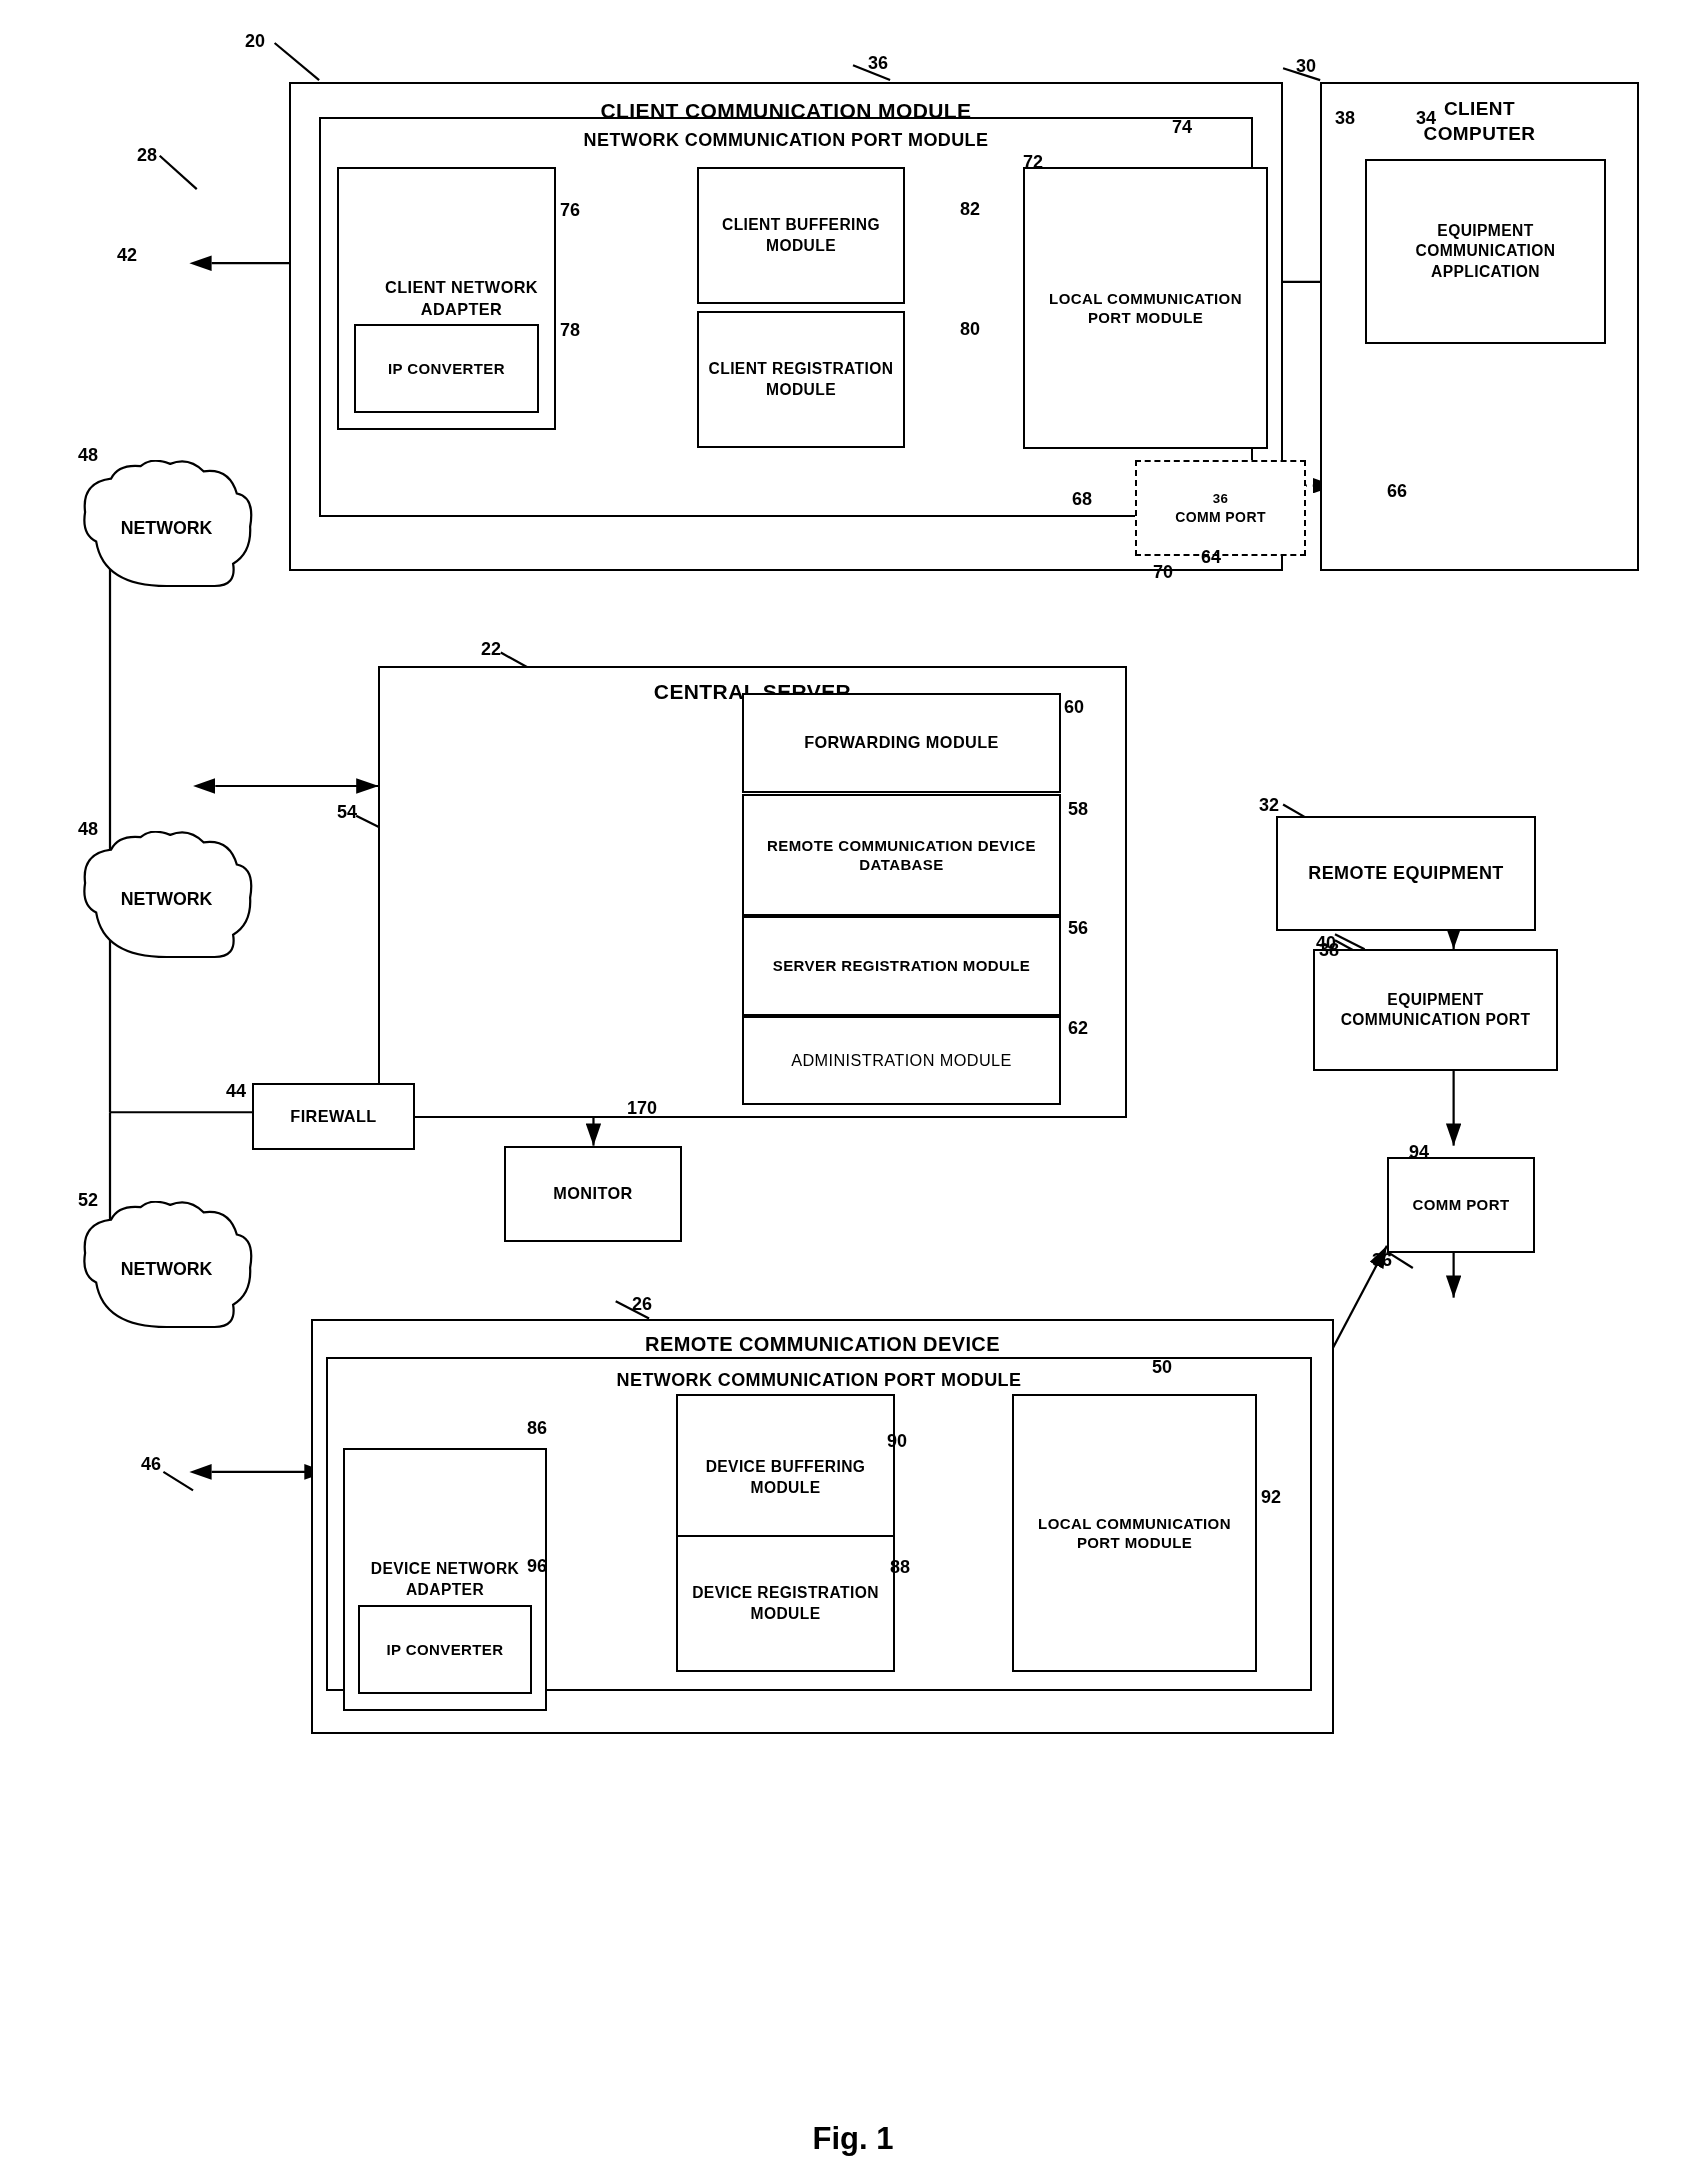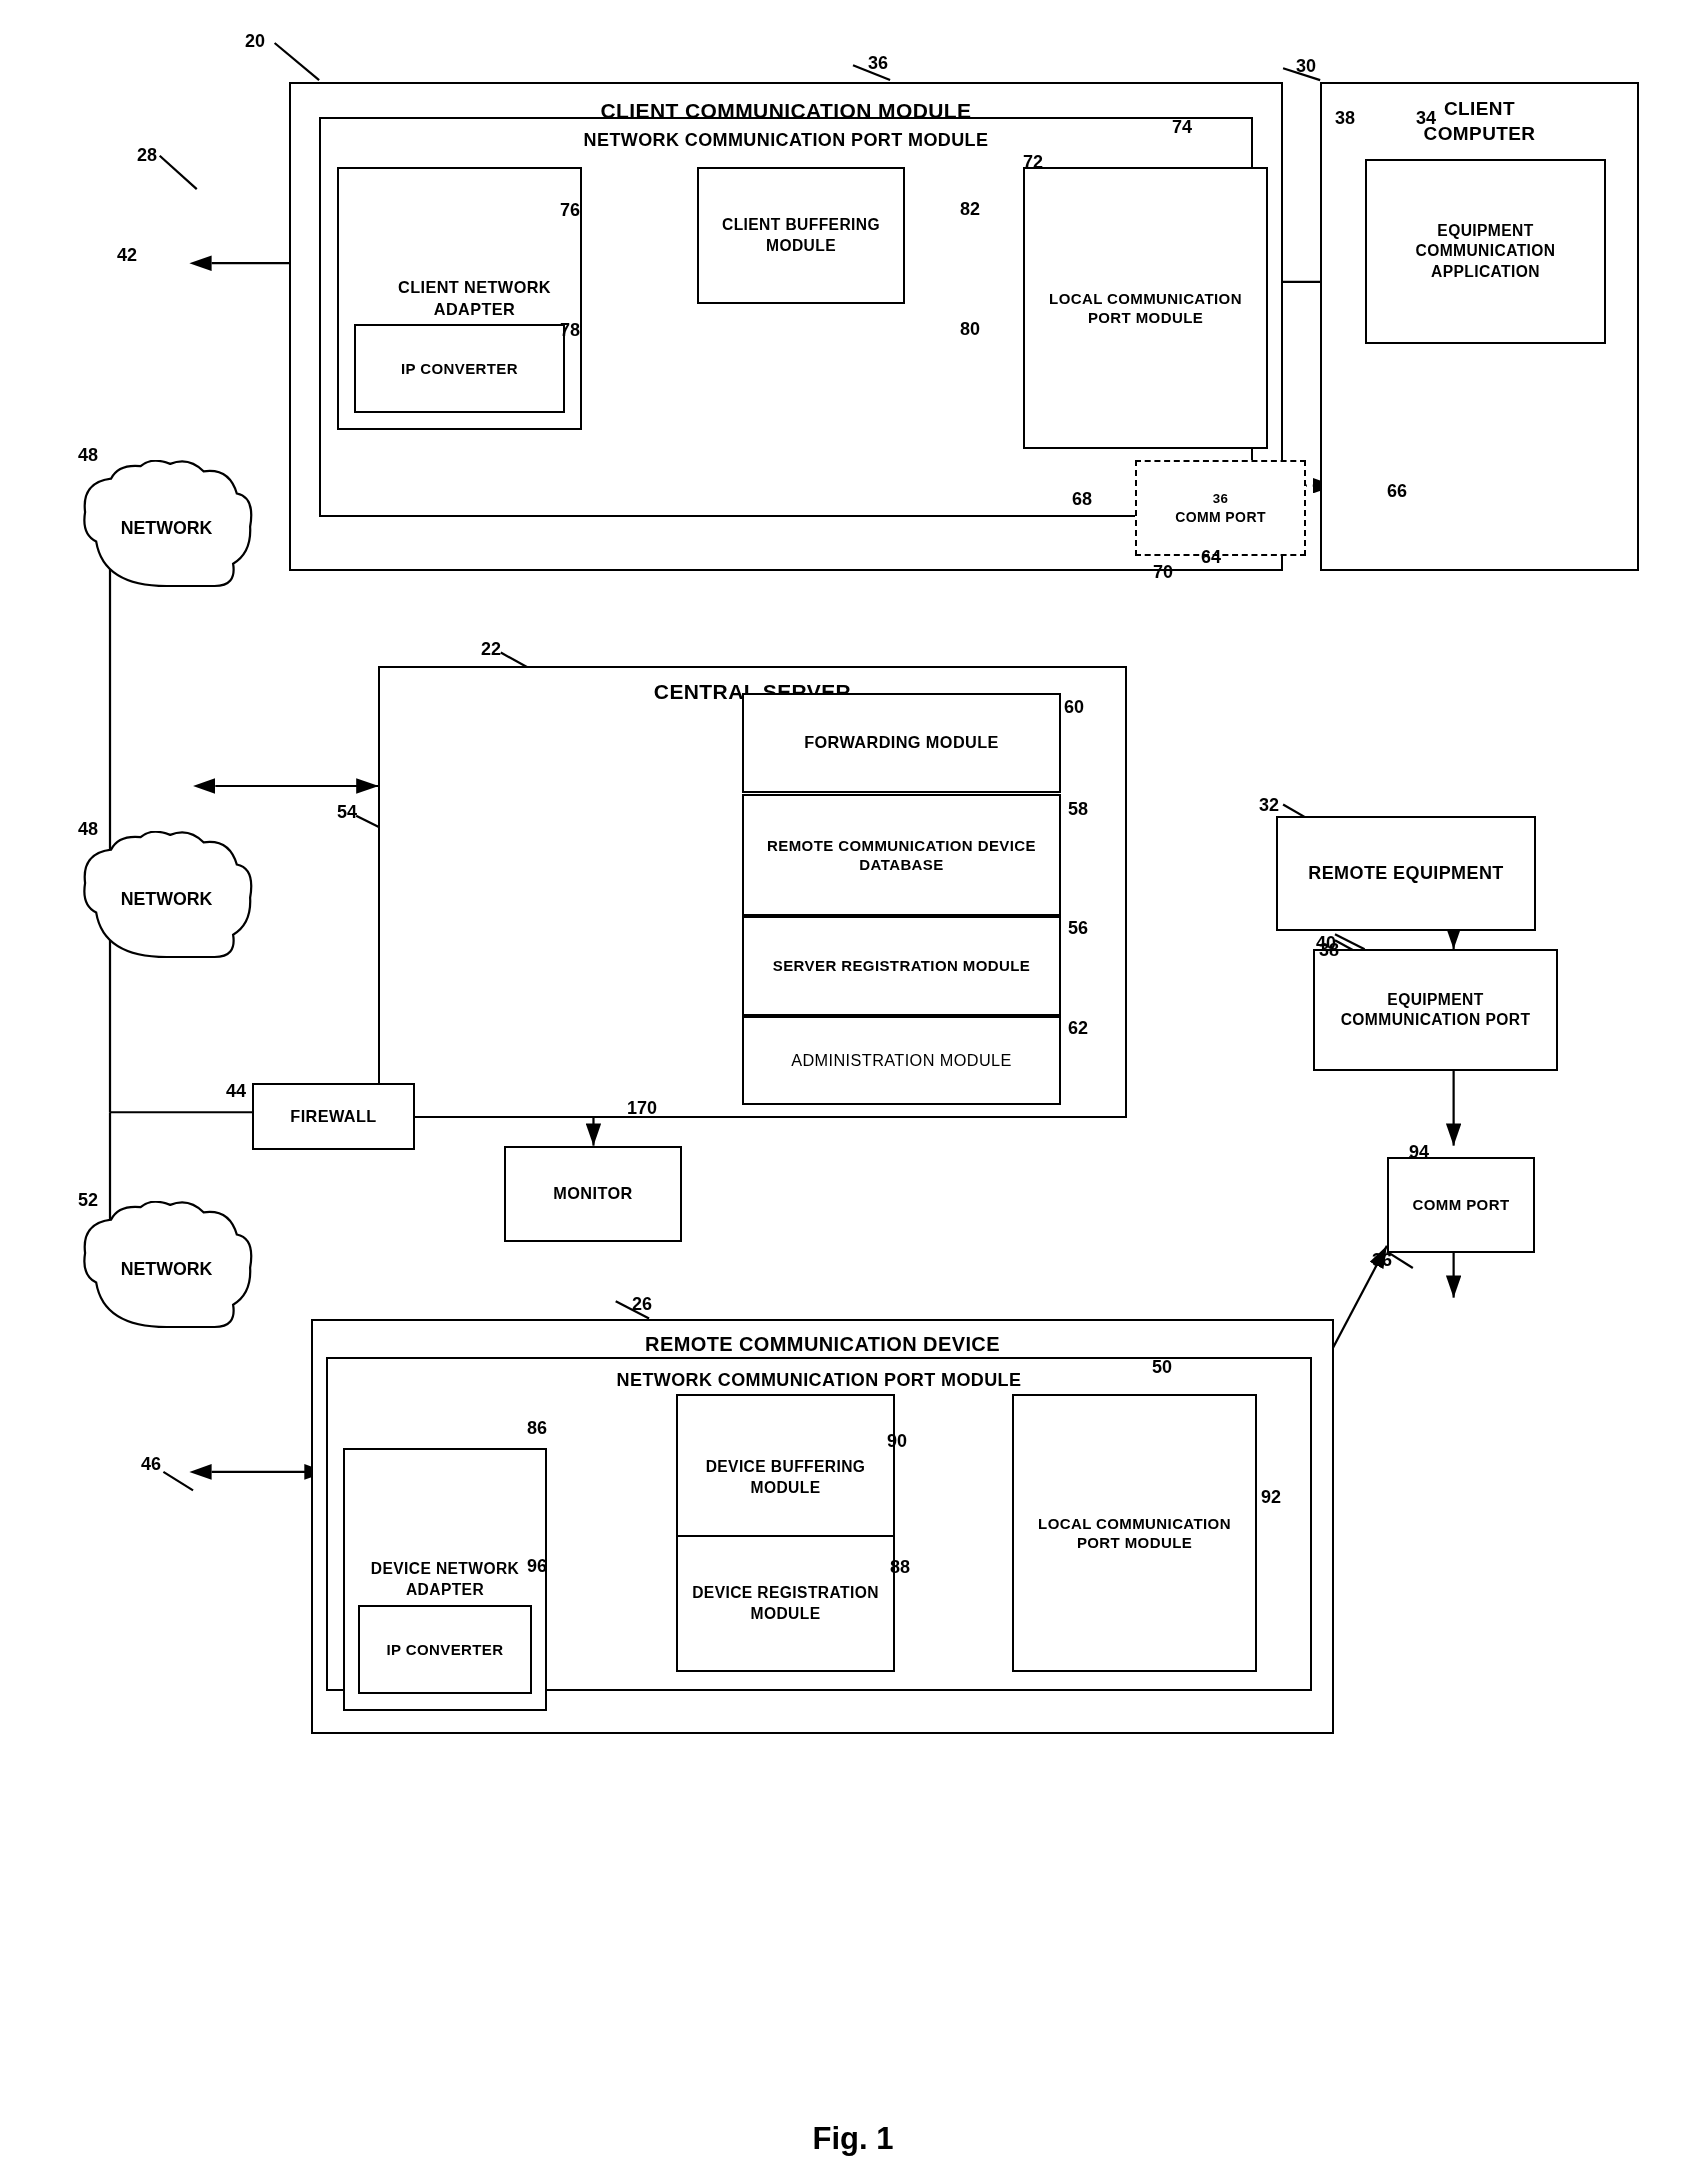--- a/index.html
+++ b/index.html
@@ -208,36 +208,39 @@
 <div class="box box-outer" style="left:1320px; top:82px; width:319px; height:489px;">
   <div class="label" style="top:13.3px; left:50%; transform:translateX(-50%); font-size:19px;">CLIENT COMPUTER</div>
 </div>
 
 <div class="box" style="left:319px; top:117px; width:934px; height:400px; border:2.2px solid black;">
   <div class="label" style="top:10.4px; left:50%; transform:translateX(-50%); font-size:18px;">NETWORK COMMUNICATION PORT MODULE</div>
 </div>
 
 <div class="num-label" style="left:1172px; top:117px;">74</div>
 
-<div class="box" style="left:337px; top:167px; width:245px; height:263px;padding-left:30px;">
+<div class="box" style="left:337px; top:167px; width:219px; height:263px;padding-left:30px;">
   <div style="text-align:center; font-size:16.3px; font-weight:bold; padding:7.4px;">CLIENT NETWORK ADAPTER</div>
 
   <div class="box" style="position:absolute; bottom:15px; left:15px; right:15px; height:89px;">
     <span style="font-size:15px; font-weight:bold;">IP CONVERTER</span>
   </div>
 </div>
 
 <div class="num-label" style="left:560px; top:200px;">76</div>
 
 <div class="num-label" style="left:560px; top:320px;">78</div>
 
 <div class="box" style="left:697px; top:167px; width:208px; height:137px;">
   <span style="font-size:15.6px; font-weight:bold; padding:3.7px;">CLIENT BUFFERING MODULE</span>
 </div>
 
+<div class="box" style="left:697px; top:311px; width:208px; height:137px;">
+  <span style="font-size:15.6px; font-weight:bold; padding:3.7px;">CLIENT REGISTRATION MODULE</span>
+</div>
 
 <div class="num-label" style="left:960px; top:199px;">82</div>
 
 <div class="num-label" style="left:960px; top:319px;">80</div>
 
 <div class="box" style="left:1023px; top:167px; width:245px; height:282px;">
   <span style="font-size:15px; font-weight:bold; padding:6px;">LOCAL COMMUNICATION PORT MODULE</span>
 </div>
 
 <div class="num-label" style="left:1023px; top:152px;">72</div>

